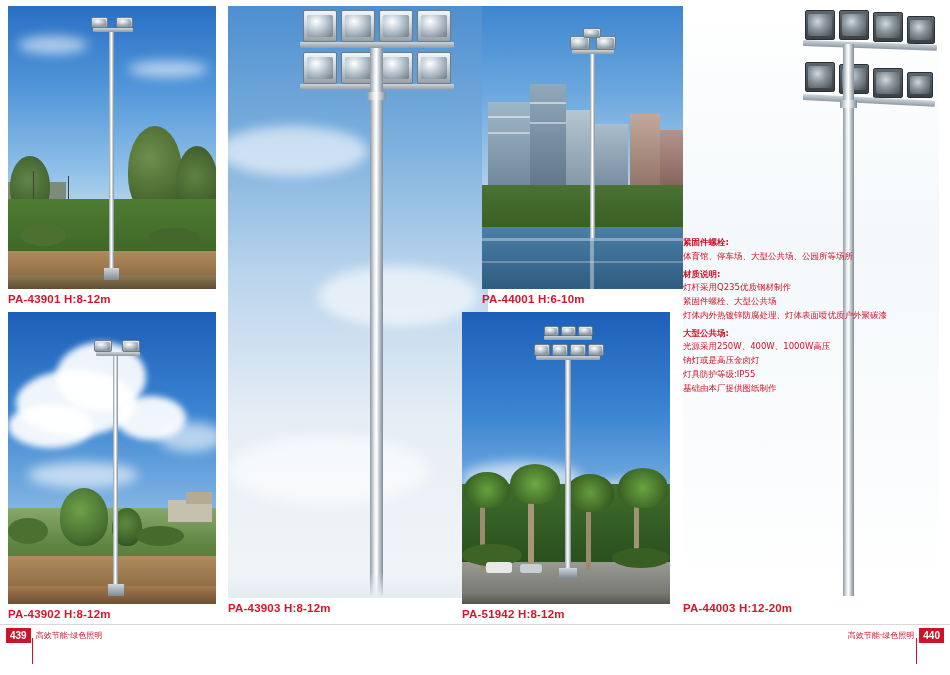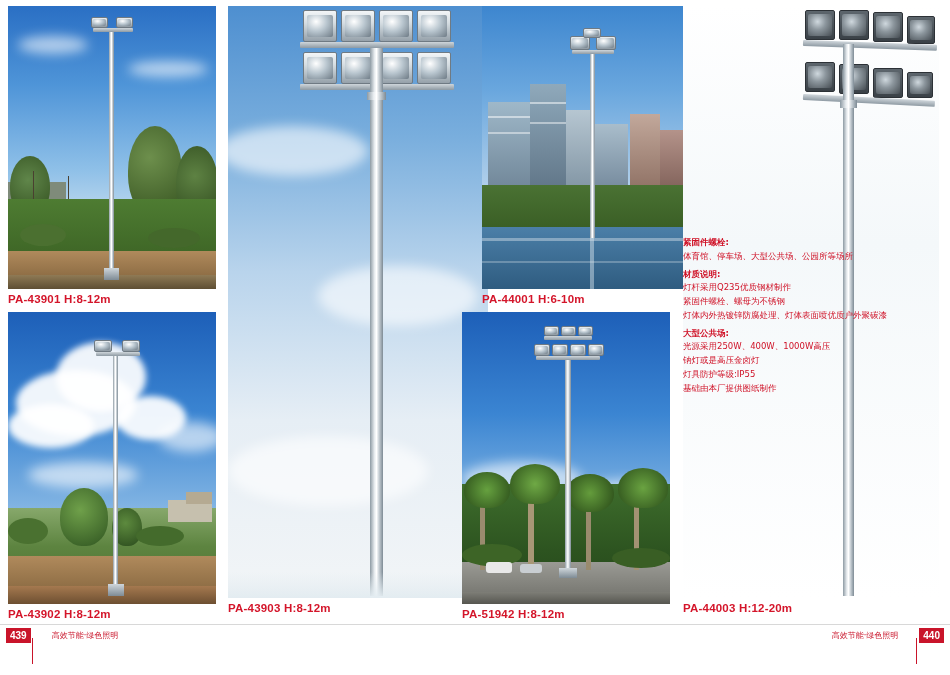--- a/index.html
+++ b/index.html
@@ -127,21 +127,21 @@
   .footer-rule {
     position: absolute; left: 0; right: 0; top: 624px;
     height: 1px; background: #d8d8d8;
   }
   .pg-left, .pg-right {
     position: absolute;
     top: 628px;
     height: 15px;
     display: flex;
     align-items: center;
-    gap: 21px;
+    gap: 5px;
   }
   .pg-left { left: 6px; }
   .pg-right { right: 6px; }
   .pgnum {
     background: #c9142a;
     color: #ffffff;
     font-size: 10px;
     font-weight: bold;
     padding: 1px 4px 1px 4px;
     line-height: 13px;
@@ -405,21 +405,21 @@
   </div>
 
   <div class="spec">
     <div class="blk">
       <div class="hd">紧固件螺栓:</div>
       <div>体育馆、停车场、大型公共场、公园所等场所</div>
     </div>
     <div class="blk">
       <div class="hd">材质说明:</div>
       <div>灯杆采用Q235优质钢材制作</div>
-      <div>紧固件螺栓、螺母为不锈钢</div>
+      <div>紧固件螺栓、大型公共场</div>
       <div>灯体内外热镀锌防腐处理、灯体表面喷优质户外聚碳漆</div>
     </div>
     <div class="blk">
       <div class="hd">大型公共场:</div>
       <div>光源采用250W、400W、1000W高压</div>
       <div>钠灯或是高压金卤灯</div>
       <div>灯具防护等级:IP55</div>
       <div>基础由本厂提供图纸制作</div>
     </div>
   </div>

